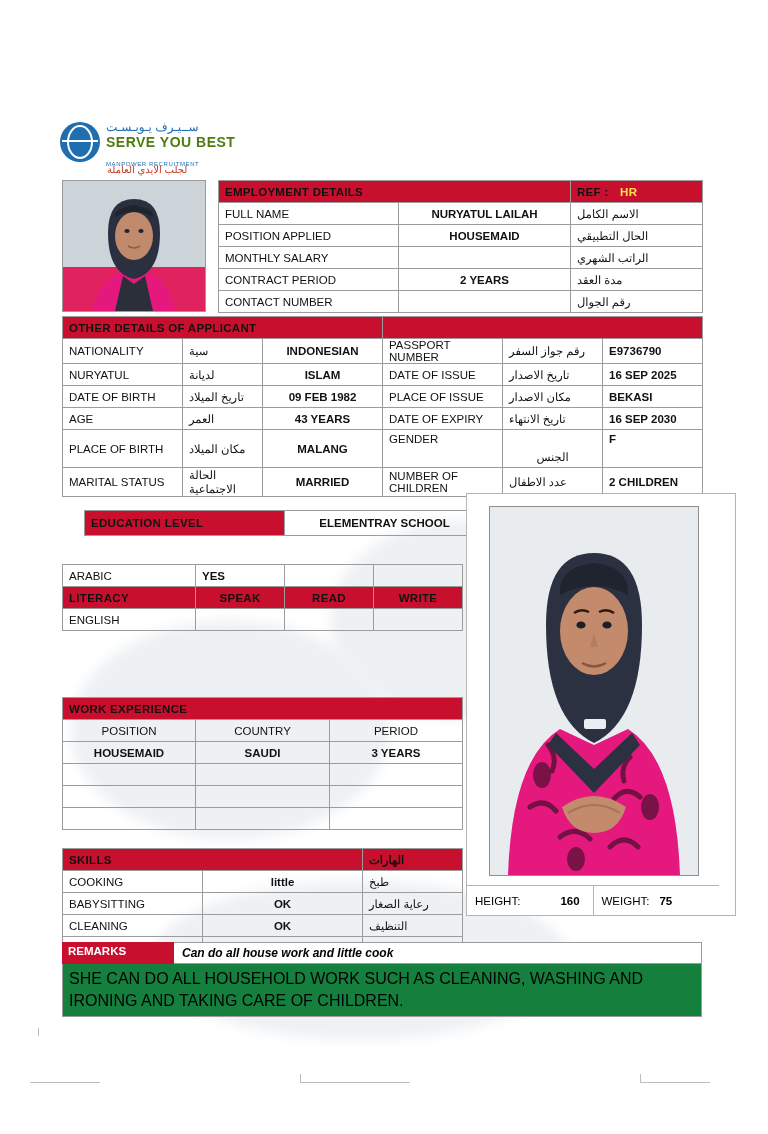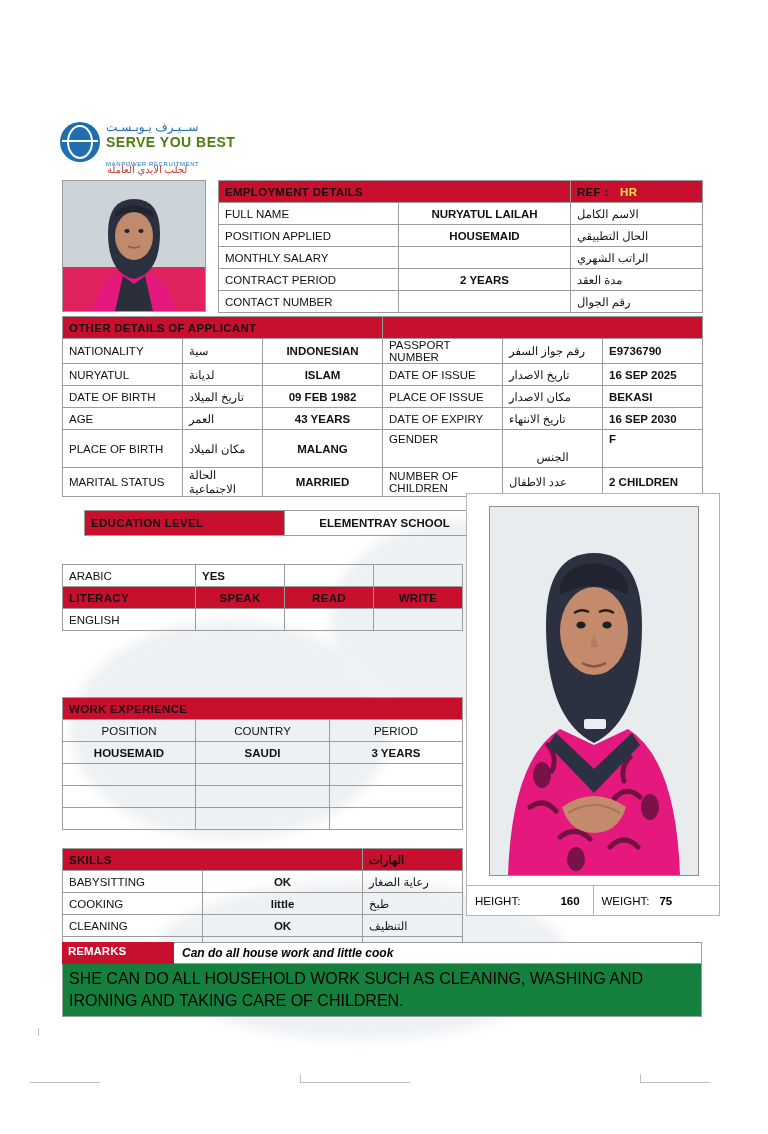--- a/index.html
+++ b/index.html
@@ -70,21 +70,21 @@
   
   #t-lit{left:62px;top:564px;width:400px;}
   
   #t-work{left:62px;top:697px;width:400px;}
   
   #t-skill{left:62px;top:848px;width:400px;}
 
   
   #photo-panel{
     position:absolute;left:466px;top:493px;width:252px;height:421px;
-    background:#ffffff;border:1px solid #b4b4b4;
+    background:#ffffff;border:1px solid #b4b4b4;padding-left:16px;
   }
   #photo-big{
     position:absolute;left:22px;top:12px;width:208px;height:368px;
     border:1px solid #8f8f8f;background:#e9ecef;overflow:hidden;
   }
   #hw{position:absolute;left:0;bottom:0;width:252px;height:30px;
       border-top:1px solid #b4b4b4;box-sizing:border-box;display:flex;}
   #hw .cell{flex:1;display:flex;align-items:center;font-size:11.5px;padding-left:8px;}
   #hw .cell:first-child{border-right:1px solid #b4b4b4;}
   #hw .val{font-weight:bold;margin-left:40px;}
@@ -333,28 +333,28 @@
         <col style="width:140px">
         <col style="width:160px">
         <col style="width:100px">
       </colgroup>
     <tbody>
       <tr>
         <td class="hdr" colspan="2">SKILLS</td>
         <td class="hdr ar">الهارات</td>
       </tr>
       <tr>
+        <td>COOKING</td>
+        <td class="ctr b">little</td>
+        <td class="ar">طبخ</td>
+      </tr>
+      <tr>
         <td>BABYSITTING</td>
         <td class="ctr b">OK</td>
         <td class="ar">رعاية الصغار</td>
-      </tr>
-      <tr>
-        <td>COOKING</td>
-        <td class="ctr b">little</td>
-        <td class="ar">طبخ</td>
       </tr>
       <tr>
         <td>CLEANING</td>
         <td class="ctr b">OK</td>
         <td class="ar">التنظيف</td>
       </tr>
       <tr>
         <td>IRONING</td>
         <td class="ctr b">OK</td>
         <td class="ar">كي الملابس</td>

